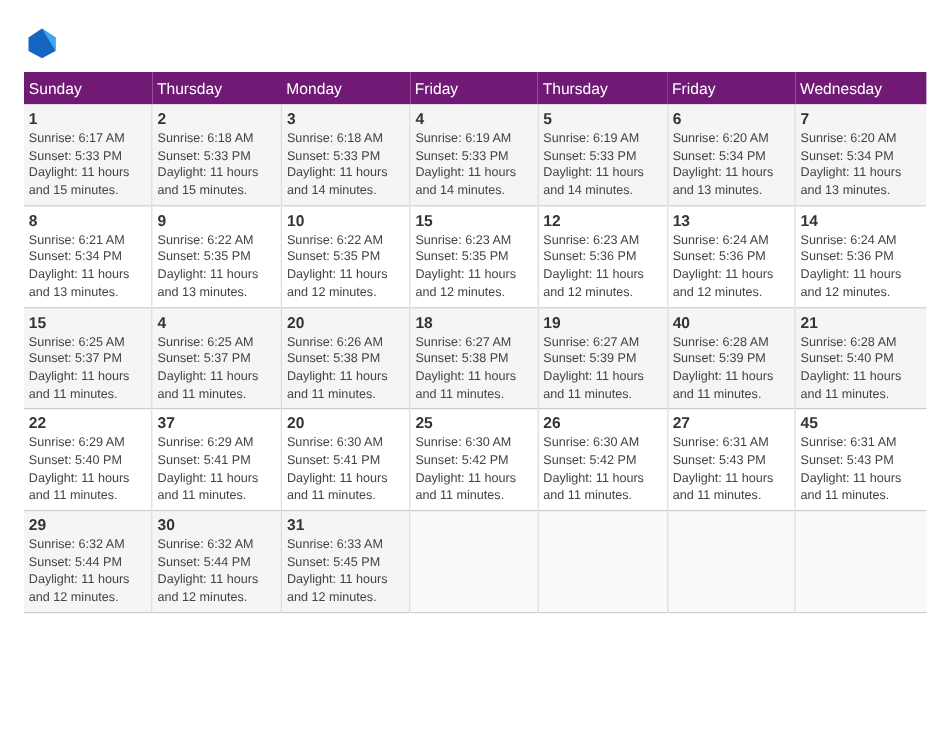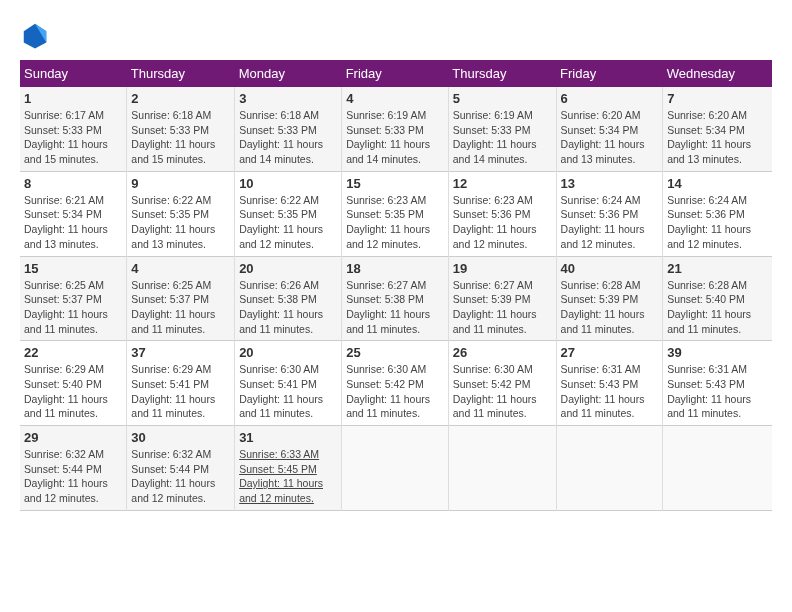--- a/index.html
+++ b/index.html
@@ -323,21 +323,21 @@
 and 11 minutes.</div>
         </td>
         <td>
           <span class="day-num">27</span>
           <div class="day-info" style="white-space: pre-line;">Sunrise: 6:31 AM
 Sunset: 5:43 PM
 Daylight: 11 hours
 and 11 minutes.</div>
         </td>
         <td>
-          <span class="day-num">39</span>
+          <span class="day-num">45</span>
           <div class="day-info" style="white-space: pre-line;">Sunrise: 6:31 AM
 Sunset: 5:43 PM
 Daylight: 11 hours
 and 11 minutes.</div>
         </td>
       </tr>
       <tr>
         <td>
           <span class="day-num">29</span>
           <div class="day-info" style="white-space: pre-line;">Sunrise: 6:32 AM
@@ -347,21 +347,21 @@
         </td>
         <td>
           <span class="day-num">30</span>
           <div class="day-info" style="white-space: pre-line;">Sunrise: 6:32 AM
 Sunset: 5:44 PM
 Daylight: 11 hours
 and 12 minutes.</div>
         </td>
         <td>
           <span class="day-num">31</span>
-          <div class="day-info" style="white-space: pre-line; text-decoration: underline;">Sunrise: 6:33 AM
+          <div class="day-info" style="white-space: pre-line;">Sunrise: 6:33 AM
 Sunset: 5:45 PM
 Daylight: 11 hours
 and 12 minutes.</div>
         </td>
         <td class="empty-cell"></td>
         <td class="empty-cell"></td>
         <td class="empty-cell"></td>
         <td class="empty-cell"></td>
       </tr>
     </tbody>

